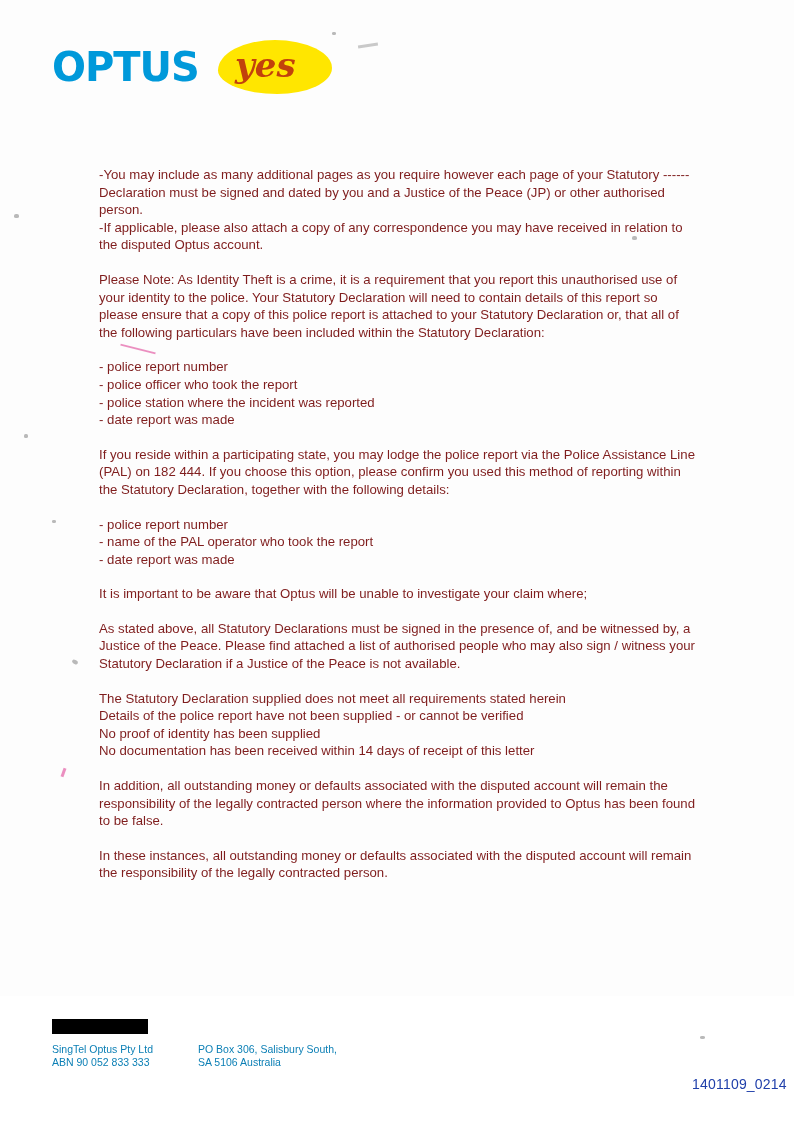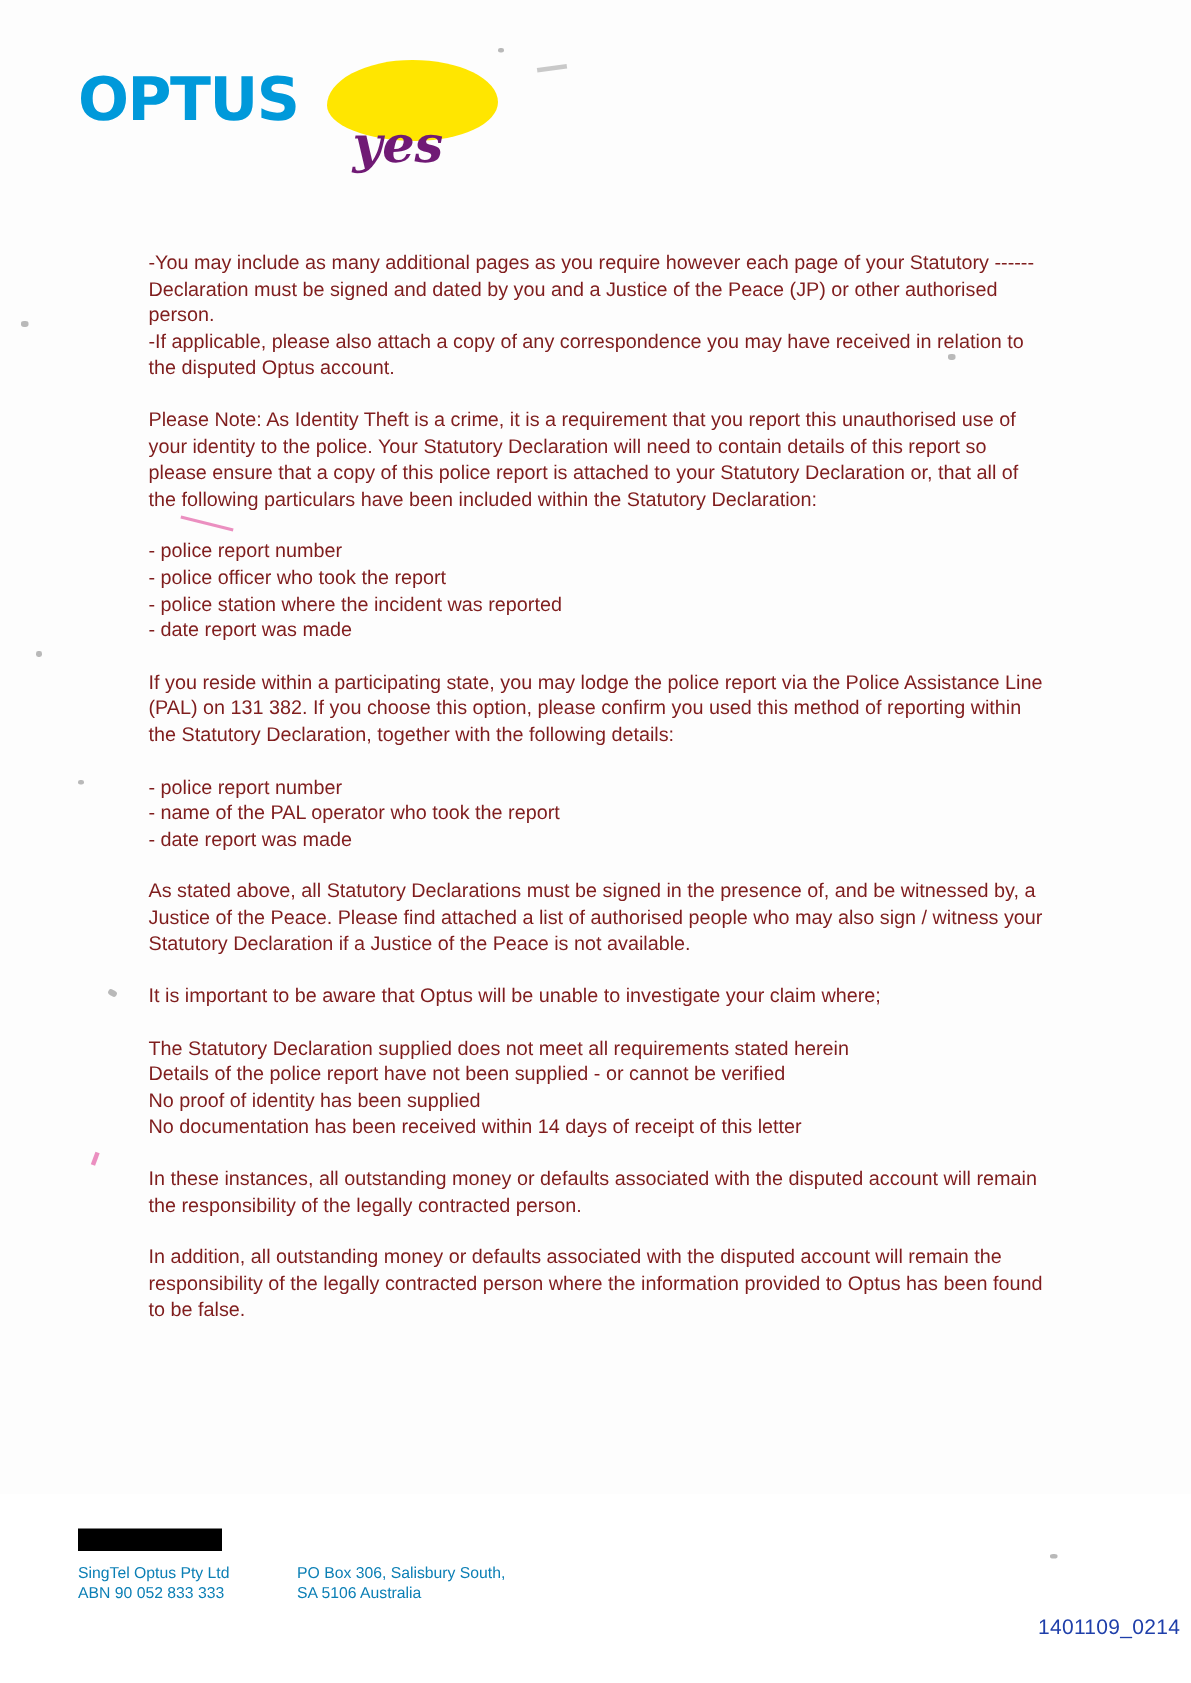--- a/index.html
+++ b/index.html
@@ -52,22 +52,21 @@
     border-radius: 50% 50% 48% 52% / 56% 52% 48% 44%;
   }
   .logo-yes {
     position: absolute;
     left: 183px;
     top: 5px;
     font-family: "DejaVu Serif", serif;
     font-style: italic;
     font-weight: bold;
     font-size: 34px;
-    color: #701a75;
-    margin-top: 32px;
+    color: #c2410c;
   }
 
   
   .doc-body {
     position: absolute;
     left: 99px;
     top: 166px;
     width: 596px;
     font-size: 13.2px;
     line-height: 17.6px;
@@ -156,32 +155,32 @@
   </div>
 
   <div class="doc-body">
     <p class="para">-You may include as many additional pages as you require however each page of your Statutory ------Declaration must be signed and dated by you and a Justice of the Peace (JP) or other authorised person.
 -If applicable, please also attach a copy of any correspondence you may have received in relation to the disputed Optus account.</p>
     <p class="para">Please Note: As Identity Theft is a crime, it is a requirement that you report this unauthorised use of your identity to the police. Your Statutory Declaration will need to contain details of this report so please ensure that a copy of this police report is attached to your Statutory Declaration or, that all of the following particulars have been included within the Statutory Declaration:</p>
     <p class="para">- police report number
 - police officer who took the report
 - police station where the incident was reported
 - date report was made</p>
-    <p class="para">If you reside within a participating state, you may lodge the police report via the Police Assistance Line (PAL) on 131 382. If you choose this option, please confirm you used this method of reporting within the Statutory Declaration, together with the following details:</p>
+    <p class="para">If you reside within a participating state, you may lodge the police report via the Police Assistance Line (PAL) on 182 444. If you choose this option, please confirm you used this method of reporting within the Statutory Declaration, together with the following details:</p>
     <p class="para">- police report number
 - name of the PAL operator who took the report
 - date report was made</p>
+    <p class="para">It is important to be aware that Optus will be unable to investigate your claim where;</p>
     <p class="para">As stated above, all Statutory Declarations must be signed in the presence of, and be witnessed by, a Justice of the Peace. Please find attached a list of authorised people who may also sign / witness your Statutory Declaration if a Justice of the Peace is not available.</p>
-    <p class="para">It is important to be aware that Optus will be unable to investigate your claim where;</p>
     <p class="para">The Statutory Declaration supplied does not meet all requirements stated herein
 Details of the police report have not been supplied - or cannot be verified
 No proof of identity has been supplied
 No documentation has been received within 14 days of receipt of this letter</p>
+    <p class="para">In addition, all outstanding money or defaults associated with the disputed account will remain the responsibility of the legally contracted person where the information provided to Optus has been found to be false.</p>
     <p class="para">In these instances, all outstanding money or defaults associated with the disputed account will remain the responsibility of the legally contracted person.</p>
-    <p class="para">In addition, all outstanding money or defaults associated with the disputed account will remain the responsibility of the legally contracted person where the information provided to Optus has been found to be false.</p>
   </div>
 
   <div class="redact-bar"></div>
   <div class="footer">
     <div class="footer-col-a">SingTel Optus Pty Ltd
 ABN 90 052 833 333</div>
     <div class="footer-col-b">PO Box 306, Salisbury South,
 SA 5106 Australia</div>
   </div>
   <div class="doc-ref">1401109_0214</div>

